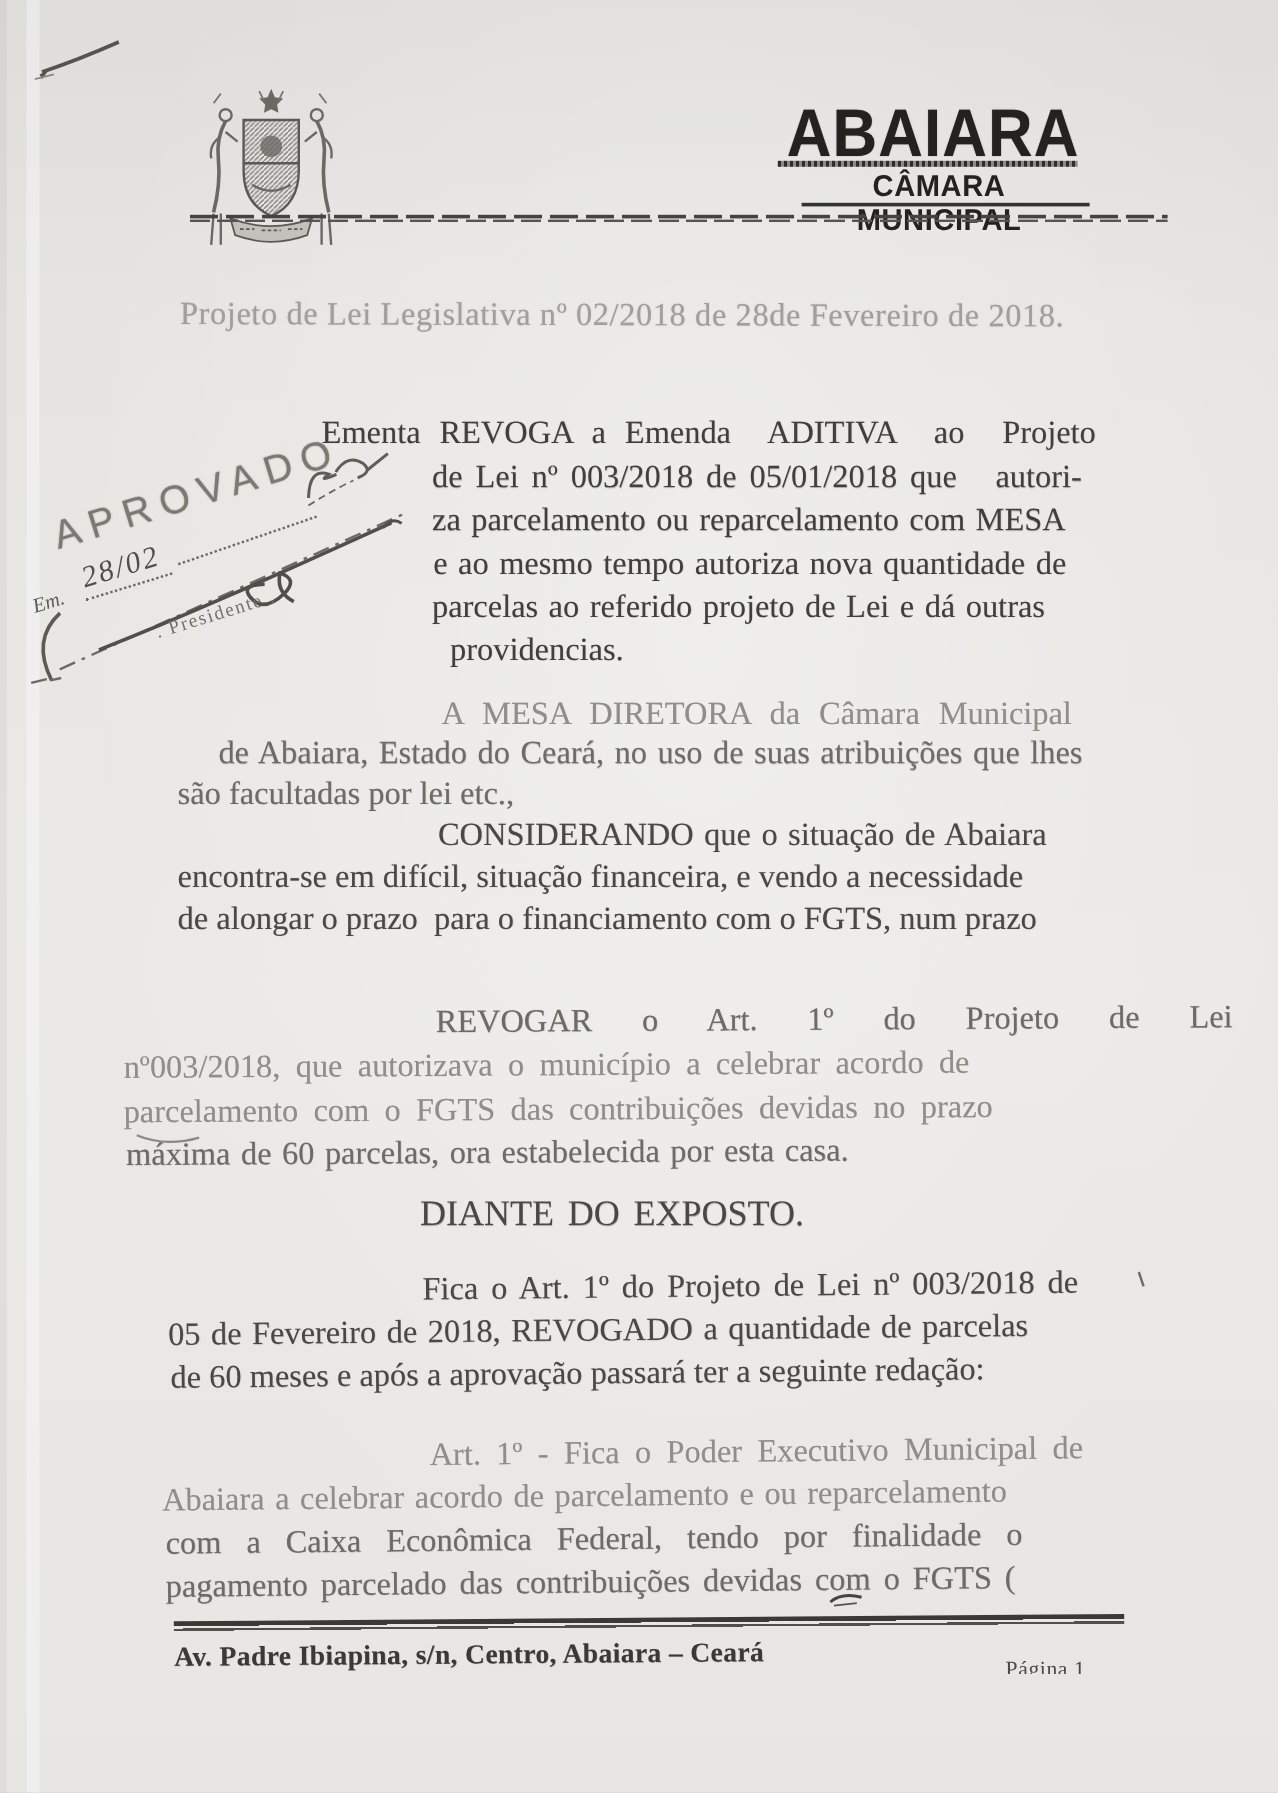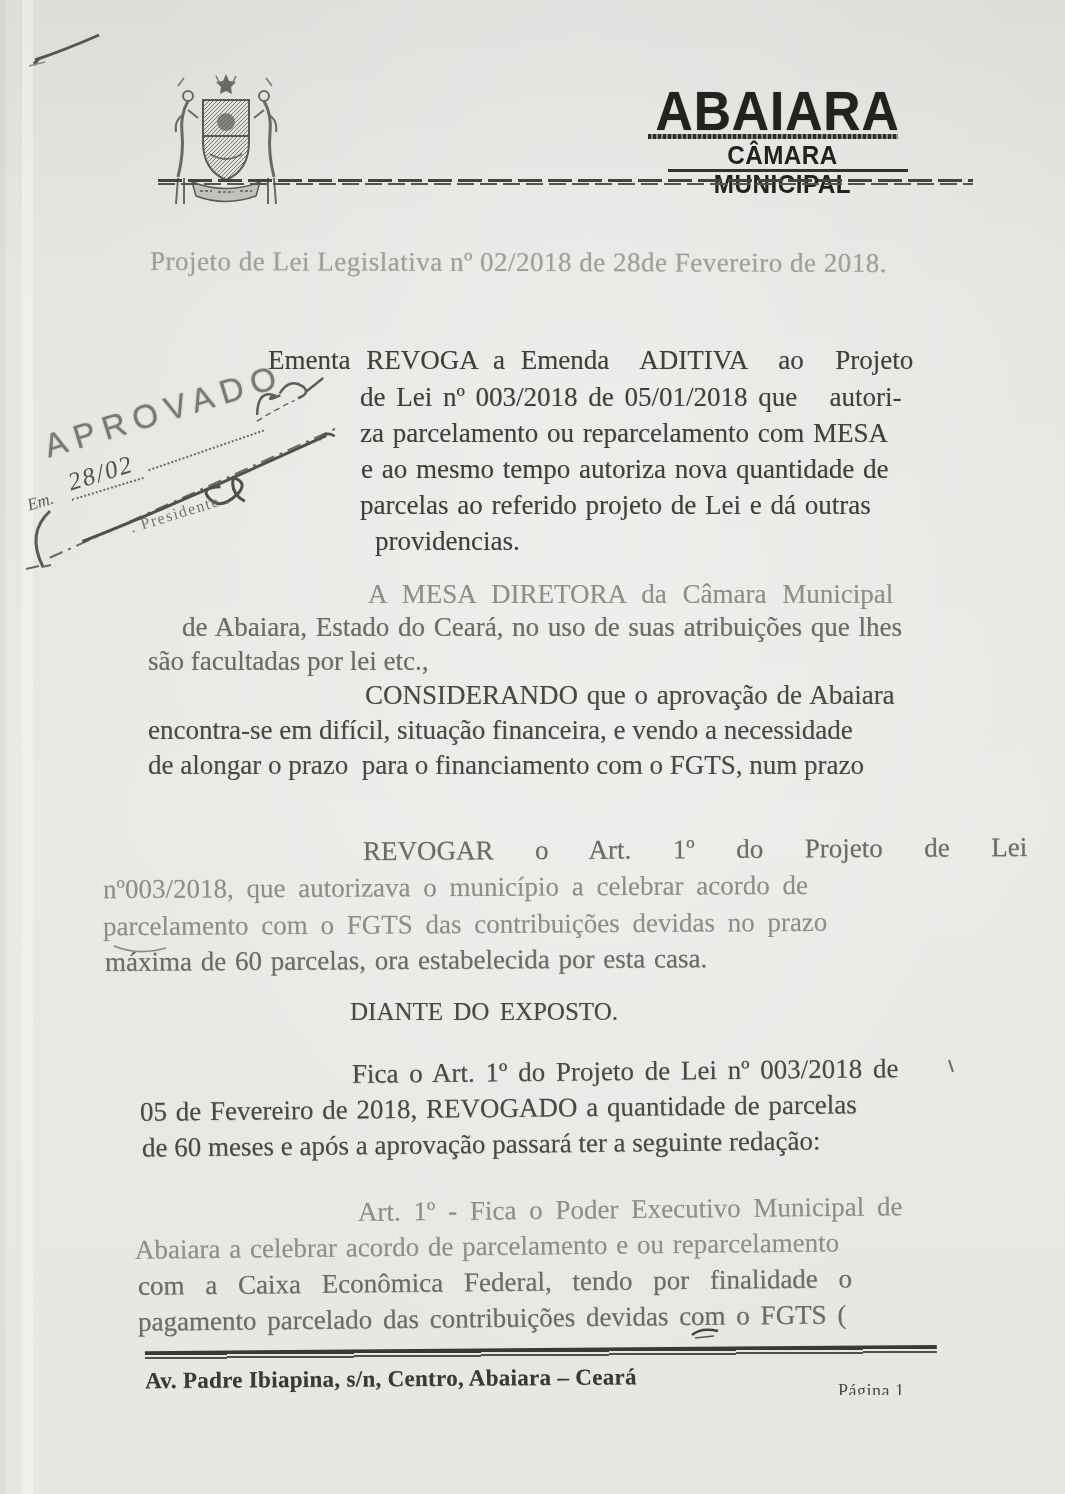--- a/index.html
+++ b/index.html
@@ -159,34 +159,34 @@
 
   <svg style="position:absolute;left:18px;top:505px;" width="56" height="72" viewBox="0 0 56 72">
     <path d="M32,6 q-24,22 -7,56" stroke="#5b5a54" stroke-width="3" fill="none"></path>
     <path d="M8,64 l13,-3 M24,62 l9,-2" stroke="#6b6a64" stroke-width="2" fill="none"></path>
   </svg>
 
   <div class="line ws4 faded" style="left:368px;top:579px;">A MESA DIRETORA da Câmara Municipal</div>
   <div class="line ws1 semi" style="left:150px;top:612px;margin-left:32px;">de Abaiara, Estado do Ceará, no uso de suas atribuições que lhes</div>
   <div class="line semi" style="left:148px;top:646px;">são facultadas por lei etc.,</div>
 
-  <div class="line ws1 dark" style="left:365px;top:680px;">CONSIDERANDO que o aprovação de Abaiara</div>
+  <div class="line ws1 dark" style="left:365px;top:680px;">CONSIDERANDO que o situação de Abaiara</div>
   <div class="line dark" style="left:148px;top:715px;">encontra-se em difícil, situação financeira, e vendo a necessidade</div>
   <div class="line dark" style="left:148px;top:750px;">de alongar o prazo  para o financiamento com o FGTS, num prazo</div>
 
   <div class="line ws6 t1 semi" style="left:363px;top:834px;">REVOGAR  o  Art.  1º  do  Projeto  de  Lei</div>
   <div class="line ws3 t1 faded" style="left:103px;top:872px;">nº003/2018, que autorizava o município a celebrar acordo de</div>
   <div class="line ws3 t1 faded" style="left:103px;top:909px;">parcelamento com o FGTS das contribuições devidas no prazo</div>
   <div class="line ws1 t1 semi" style="left:105px;top:945px;">máxima de 60 parcelas, ora estabelecida por esta casa.</div>
 
   <svg style="position:absolute;left:110px;top:936px;" width="62" height="20" viewBox="0 0 62 20">
     <path d="M4,10 q24,10 52,2" stroke="#8a8984" stroke-width="1.8" fill="none"></path>
   </svg>
 
-  <div class="line ws2 dark" style="left:350px;top:996px;font-size:25px;">DIANTE DO EXPOSTO.</div>
+  <div class="line ws2 dark" style="left:350px;top:996px;font-size:30px;">DIANTE DO EXPOSTO.</div>
 
   <svg style="position:absolute;left:946px;top:1058px;" width="10" height="18" viewBox="0 0 10 18">
     <path d="M3,2 l4,12" stroke="#6b6a66" stroke-width="2" fill="none"></path>
   </svg>
 
   <div class="line ws2 t2 dark" style="left:352px;top:1056px;">Fica o Art. 1º do Projeto de Lei nº 003/2018 de</div>
   <div class="line ws1 t2 dark" style="left:140px;top:1093px;">05 de Fevereiro de 2018, REVOGADO a quantidade de parcelas</div>
   <div class="line t2 dark" style="left:142px;top:1129px;">de 60 meses e após a aprovação passará ter a seguinte redação:</div>
 
   <div class="line ws3 t2 faded" style="left:358px;top:1194px;">Art. 1º - Fica o Poder Executivo Municipal de</div>

